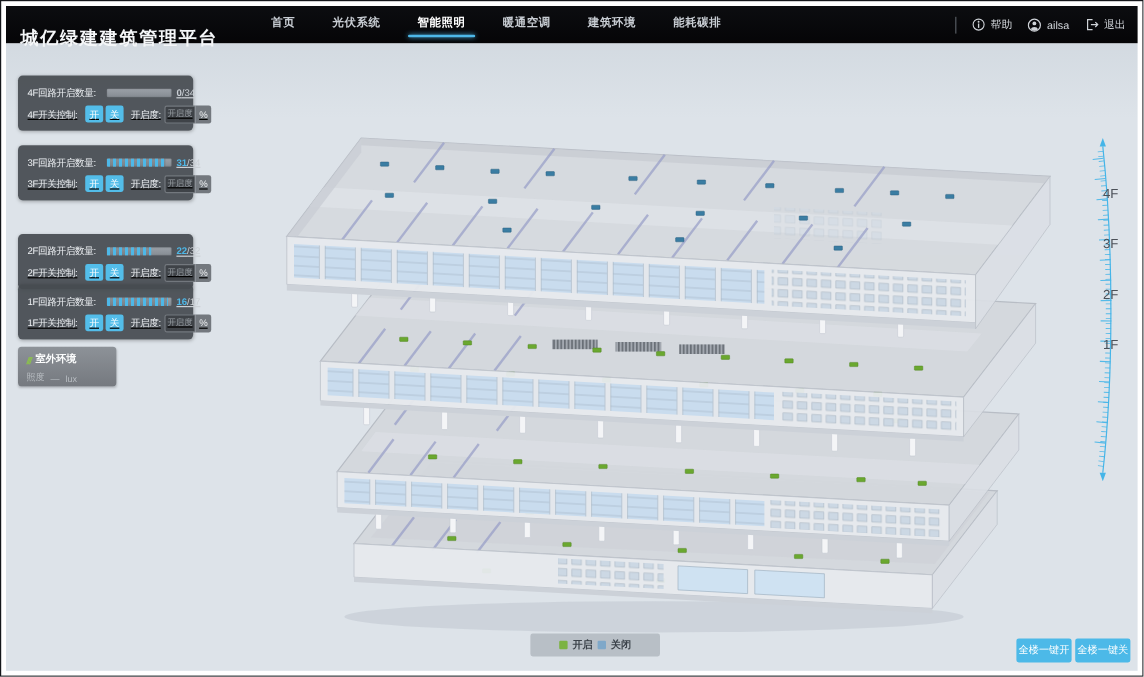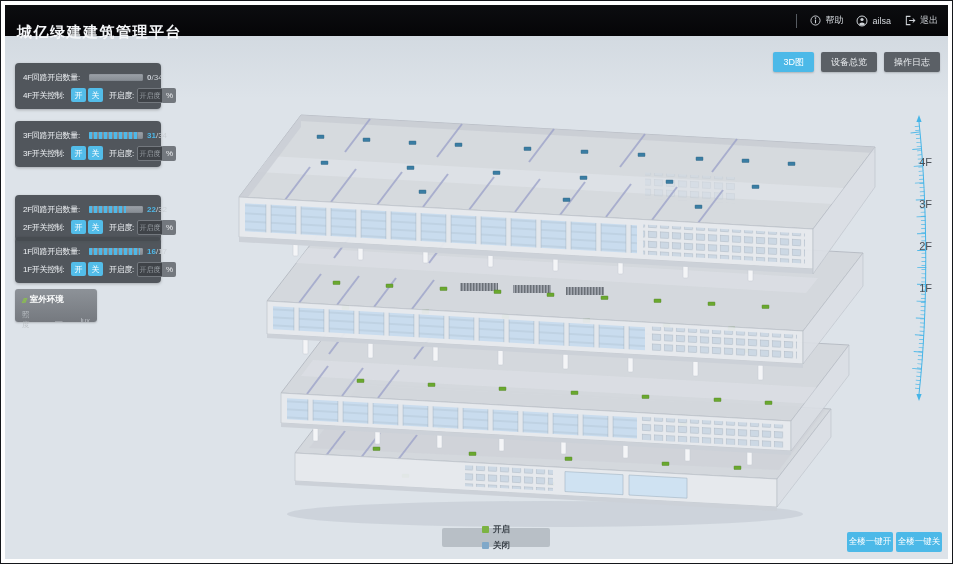--- a/index.html
+++ b/index.html
@@ -14,61 +14,69 @@
   .nav-right{margin-left:auto;display:flex;align-items:center;gap:13px;margin-right:10px;}
   .nav-divider{width:1px;height:14px;background:#565b61;}
   .nav-link{display:flex;align-items:center;gap:4px;color:#d4d8dd;font-size:9px;cursor:pointer;}
   .nav-link svg{display:block;}
   
   .main{position:absolute;left:4px;top:35px;right:4px;bottom:4px;background:linear-gradient(#d3dae1,#dde3e9 12%,#dde3e9);z-index:1;}
   .scene{position:absolute;left:0;top:0;width:945px;height:525px;z-index:2;}
   
   .panel{position:absolute;left:10px;width:146px;height:46px;background:rgba(70,75,81,.93);border-radius:4px;box-shadow:0 1px 3px rgba(0,0,0,.25);padding:7px 8px 0;box-sizing:border-box;z-index:10;}
   .prow{display:flex;align-items:center;height:14px;}
-  .prow + .prow{margin-top:4px;}
+  .prow + .prow{margin-top:4px;text-decoration:underline;}
   .plabel{color:#eef1f4;font-size:8px;width:66px;flex:none;white-space:nowrap;letter-spacing:-.3px;}
   .plabel2{color:#eef1f4;font-size:8px;width:48px;flex:none;white-space:nowrap;letter-spacing:-.3px;}
   .pbar{width:54px;height:7px;background:linear-gradient(#9ba1a8,#868c93);border-radius:1px;overflow:hidden;flex:none;box-shadow:inset 0 0 1px rgba(0,0,0,.4);}
   .pfill{display:block;height:100%;background:repeating-linear-gradient(90deg,#4db8e8 0 3px,rgba(40,60,70,.15) 3px 5px);}
-  .pval{margin-left:4px;font-size:8px;color:#ccd1d6;white-space:nowrap;}
+  .pval{margin-left:4px;font-size:8px;color:#ccd1d6;white-space:nowrap;text-decoration:underline;}
   .pval .val{color:#4db8e8;font-style:normal;font-weight:bold;}
   .panel.p0 .pval .val{color:#c9ced4;}
   .pval i{font-style:normal;}
   .onoff{width:15px;height:14px;background:#53bde9;color:#fff;border:0;border-radius:2px;font-size:8px;line-height:13px;padding:0;margin-right:2px;cursor:pointer;flex:none;}
   .plabel3{color:#eef1f4;font-size:8px;width:28px;margin-left:4px;flex:none;white-space:nowrap;letter-spacing:-.3px;}
   .dim-input{width:24px;height:13px;background:#3f4348;border:1px solid #73787e;border-radius:2px 0 0 2px;color:#cfd3d8;font-size:7px;text-align:center;padding:0;flex:none;}
   .dim-input::placeholder{color:#9aa0a6;}
   .pct-btn{width:13px;height:15px;background:#73787e;color:#eceef0;border:0;border-radius:0 2px 2px 0;font-size:8px;padding:0;cursor:pointer;flex:none;}
   
   .outdoor{position:absolute;left:10px;top:253px;width:82px;height:33px;background:linear-gradient(#8d9298,#75797f);border-radius:3px;box-shadow:0 1px 2px rgba(0,0,0,.2);padding:5px 7px 0;box-sizing:border-box;z-index:10;}
   .orow1{display:flex;align-items:center;gap:4px;color:#fdfefe;font-size:8.5px;font-weight:bold;}
   .oicon{color:#8bc34a;font-style:italic;font-weight:bold;font-size:8px;letter-spacing:-1px;}
-  .orow2{margin-top:4px;color:#b9bec3;font-size:7.5px;display:flex;gap:18px;align-items:center;}
+  .orow2{margin-top:4px;color:#b9bec3;font-size:7.5px;display:flex;gap:5px;align-items:center;}
   
   .view-switch{position:absolute;right:8px;top:16px;display:flex;gap:7px;z-index:10;}
   .vbtn{height:20px;padding:0 10px;border:0;border-radius:2px;background:rgba(80,85,91,.92);color:#e9ecef;font-size:9px;cursor:pointer;box-shadow:0 1px 2px rgba(0,0,0,.2);}
   .vbtn.active{background:#4cb9e8;color:#fff;}
   
   .ruler{position:absolute;right:10px;top:70px;z-index:5;}
   .flabel{position:absolute;left:907px;width:20px;text-align:right;color:#4b5158;font-size:11px;z-index:6;cursor:pointer;}
   
-  .legend{position:absolute;left:437px;top:492px;width:108px;height:19px;background:rgba(148,156,164,.5);border-radius:2px;display:flex;align-items:center;justify-content:center;gap:4px;z-index:10;flex-direction:column;}
+  .legend{position:absolute;left:437px;top:492px;width:108px;height:19px;background:rgba(148,156,164,.5);border-radius:2px;display:flex;align-items:center;justify-content:center;gap:4px;z-index:10;}
   .litem{display:flex;align-items:center;gap:4px;font-size:8.5px;color:#3c434b;font-weight:bold;}
   .swatch{width:7px;height:7px;border-radius:1px;display:inline-block;}
   
   .bulk{position:absolute;right:6px;top:496px;display:flex;gap:3px;z-index:10;}
   .bbtn{width:46px;height:20px;background:#4cb9e8;color:#fff;border:0;border-radius:2px;font-size:8.5px;cursor:pointer;padding:0;}
 </style>
 </head>
 <body>
 
 <div class="frame">
 
   <div class="nav">
     <div class="app-title">城亿绿建建筑管理平台</div>
+    <div class="menu">
+      <span class="menu-item">首页</span>
+      <span class="menu-item">光伏系统</span>
+      <span class="menu-item active">智能照明</span>
+      <span class="menu-item">暖通空调</span>
+      <span class="menu-item">建筑环境</span>
+      <span class="menu-item">能耗碳排</span>
+    </div>
     <div class="nav-right">
       <span class="nav-divider"></span>
       <span class="nav-link">
         <svg width="11" height="11" viewBox="0 0 12 12">
             <circle cx="6" cy="6" r="5" fill="none" stroke="#cfd3d8" stroke-width="1"></circle>
             <circle cx="6" cy="3.4" r="0.9" fill="#cfd3d8"></circle>
             <rect x="5.4" y="5" width="1.2" height="4" fill="#cfd3d8"></rect>
           </svg>
         <span>帮助</span>
       </span>
@@ -379,25 +387,20 @@
         <span class="oicon">///</span>
         <span>室外环境</span>
       </div>
       <div class="orow2">
         <span>照度</span>
         <span>—</span>
         <span>lux</span>
       </div>
     </div>
 
-    <div class="view-switch">
-      <button class="vbtn active">3D图</button>
-      <button class="vbtn">设备总览</button>
-      <button class="vbtn">操作日志</button>
-    </div>
 
     <svg class="ruler" width="40" height="300" viewBox="0 0 40 300">
       <path d="M21,16 C30,100 30,208 21,288" fill="none" stroke="#45b5e8" stroke-width="1"></path>
       <path d="M19,20 C28,102 28,206 19,284" fill="none" stroke="#45b5e8" stroke-width="4.5" stroke-dasharray="0.7 3.4" opacity="0.9"></path>
       <path d="M17,26 C26,106 26,202 17,278" fill="none" stroke="#45b5e8" stroke-width="9" stroke-dasharray="0.9 16" opacity="0.9"></path>
       <path d="M21,9 l-2.6,7 h5.2 z" fill="#45b5e8"></path>
       <path d="M21,295 l-2.6,-7 h5.2 z" fill="#45b5e8"></path>
     </svg>
 
     <div class="flabel" style="top:120px">4F</div>

